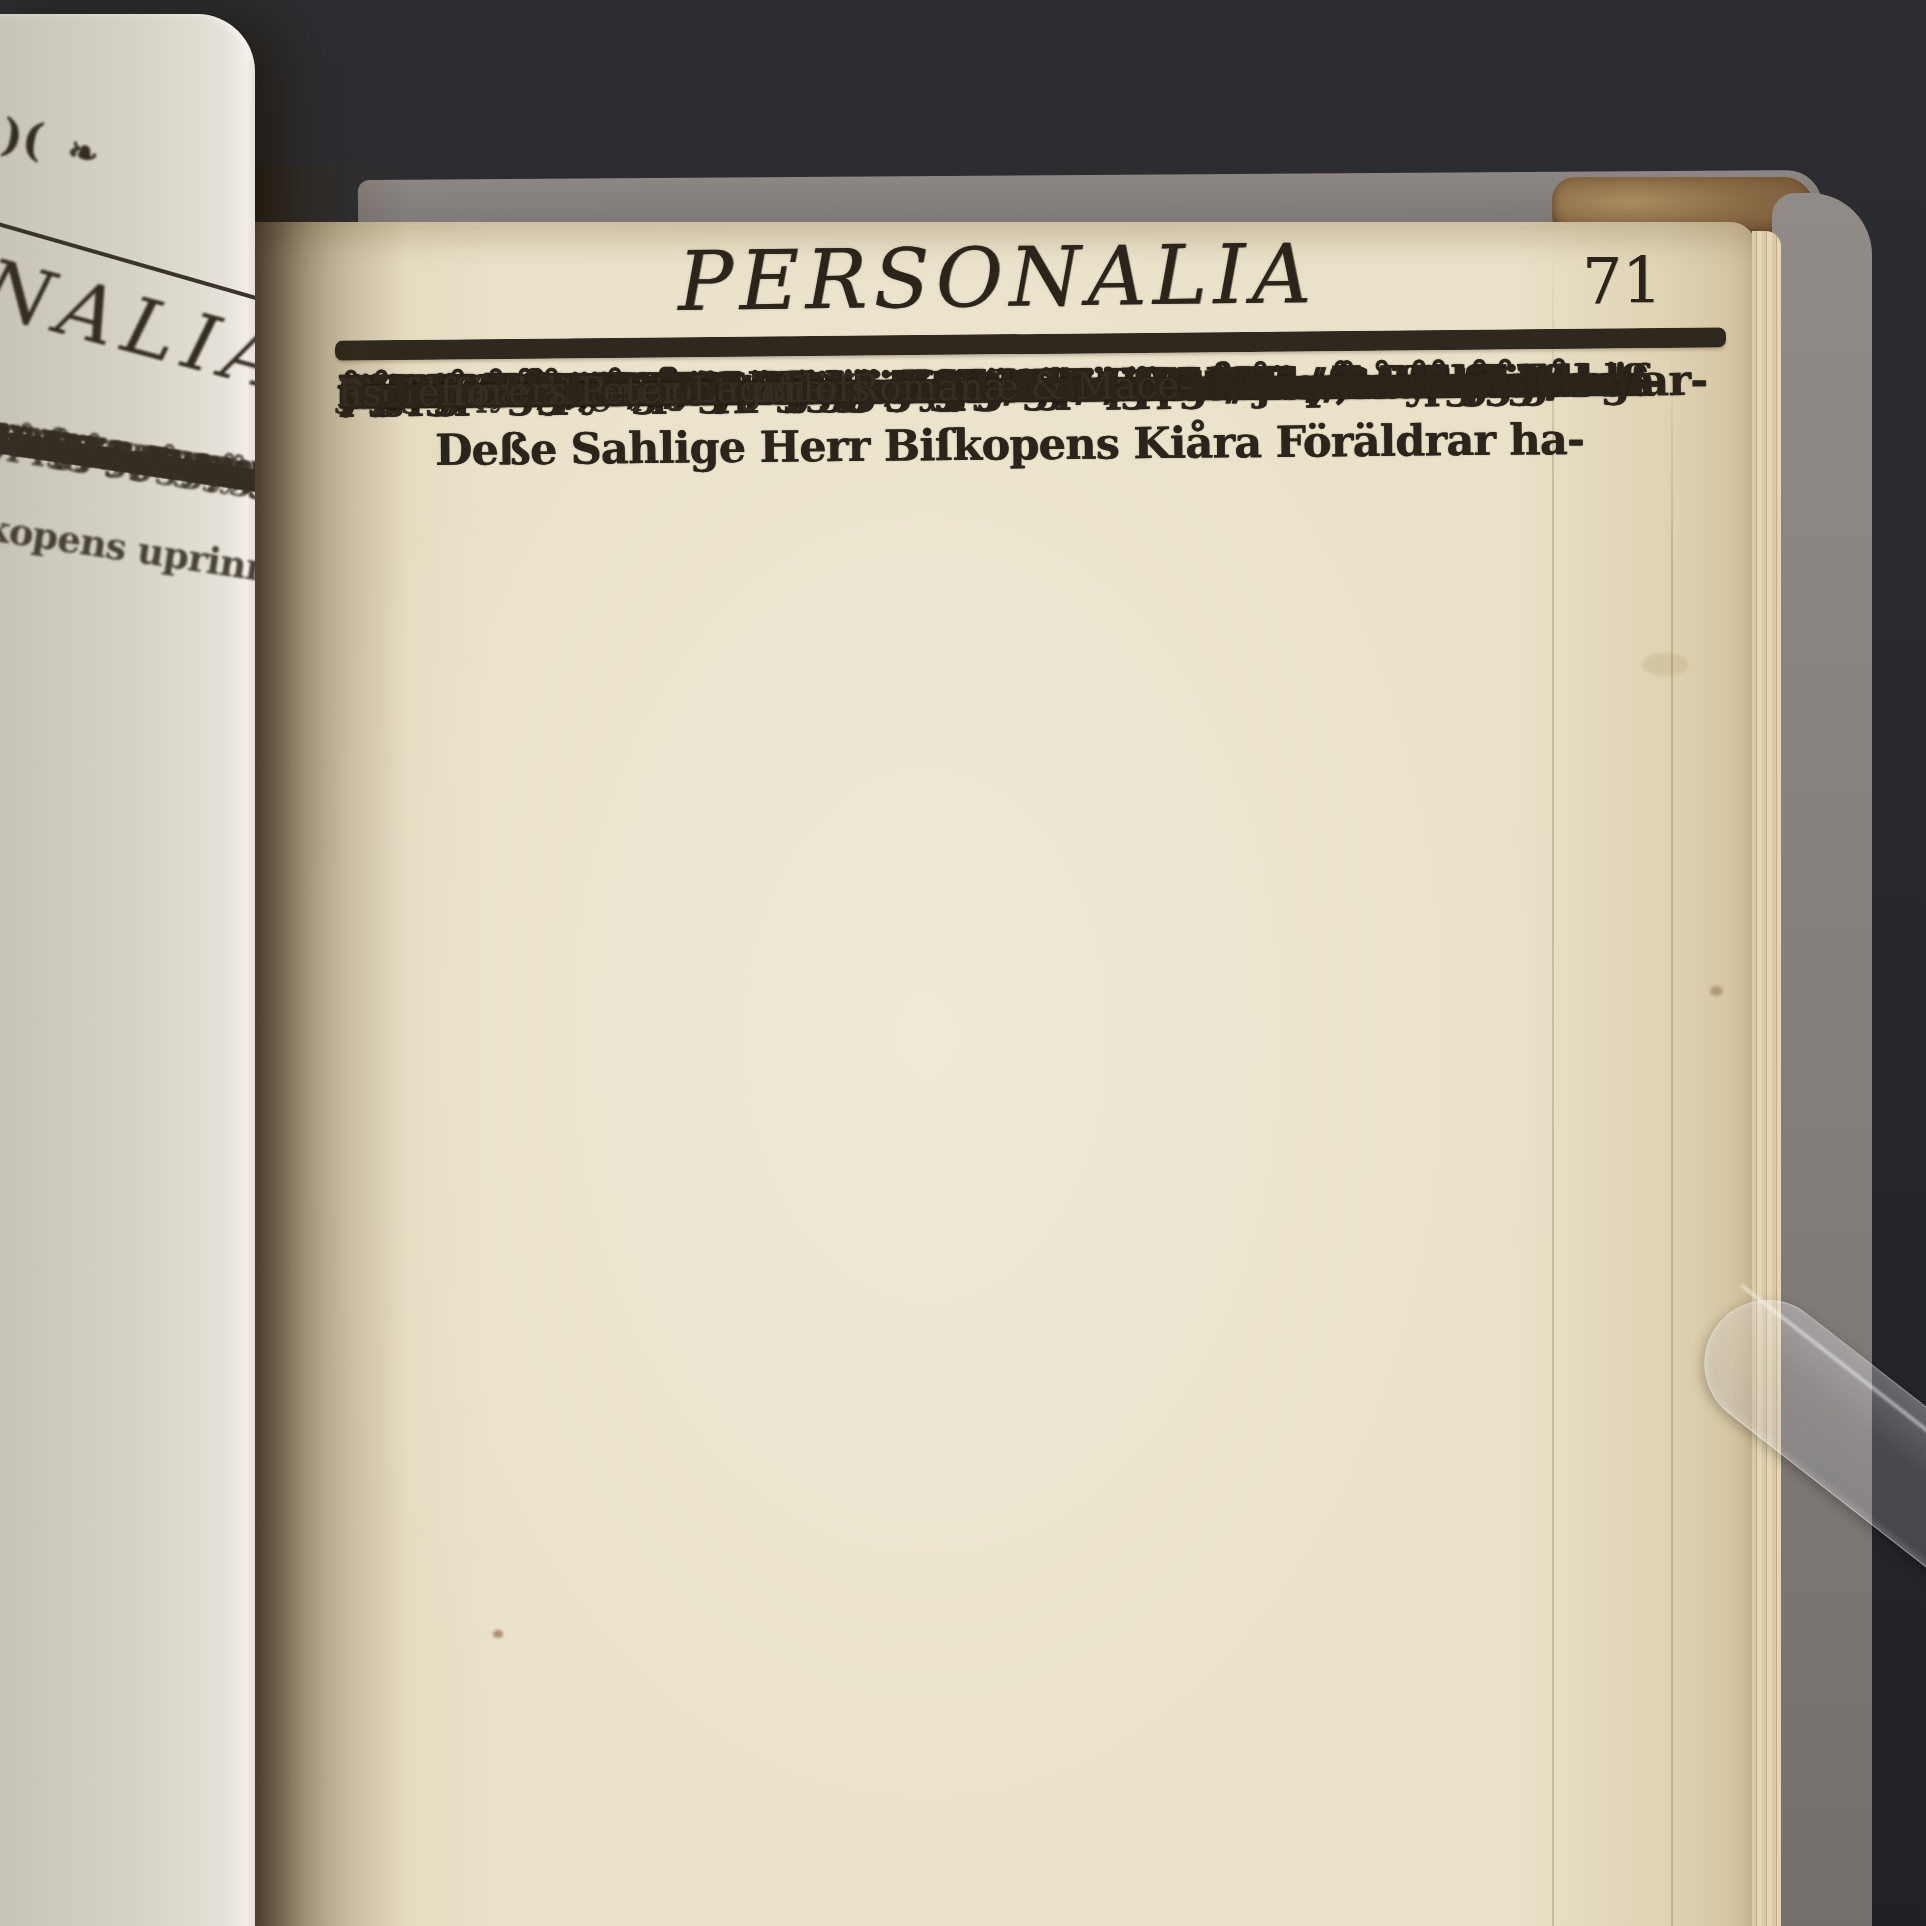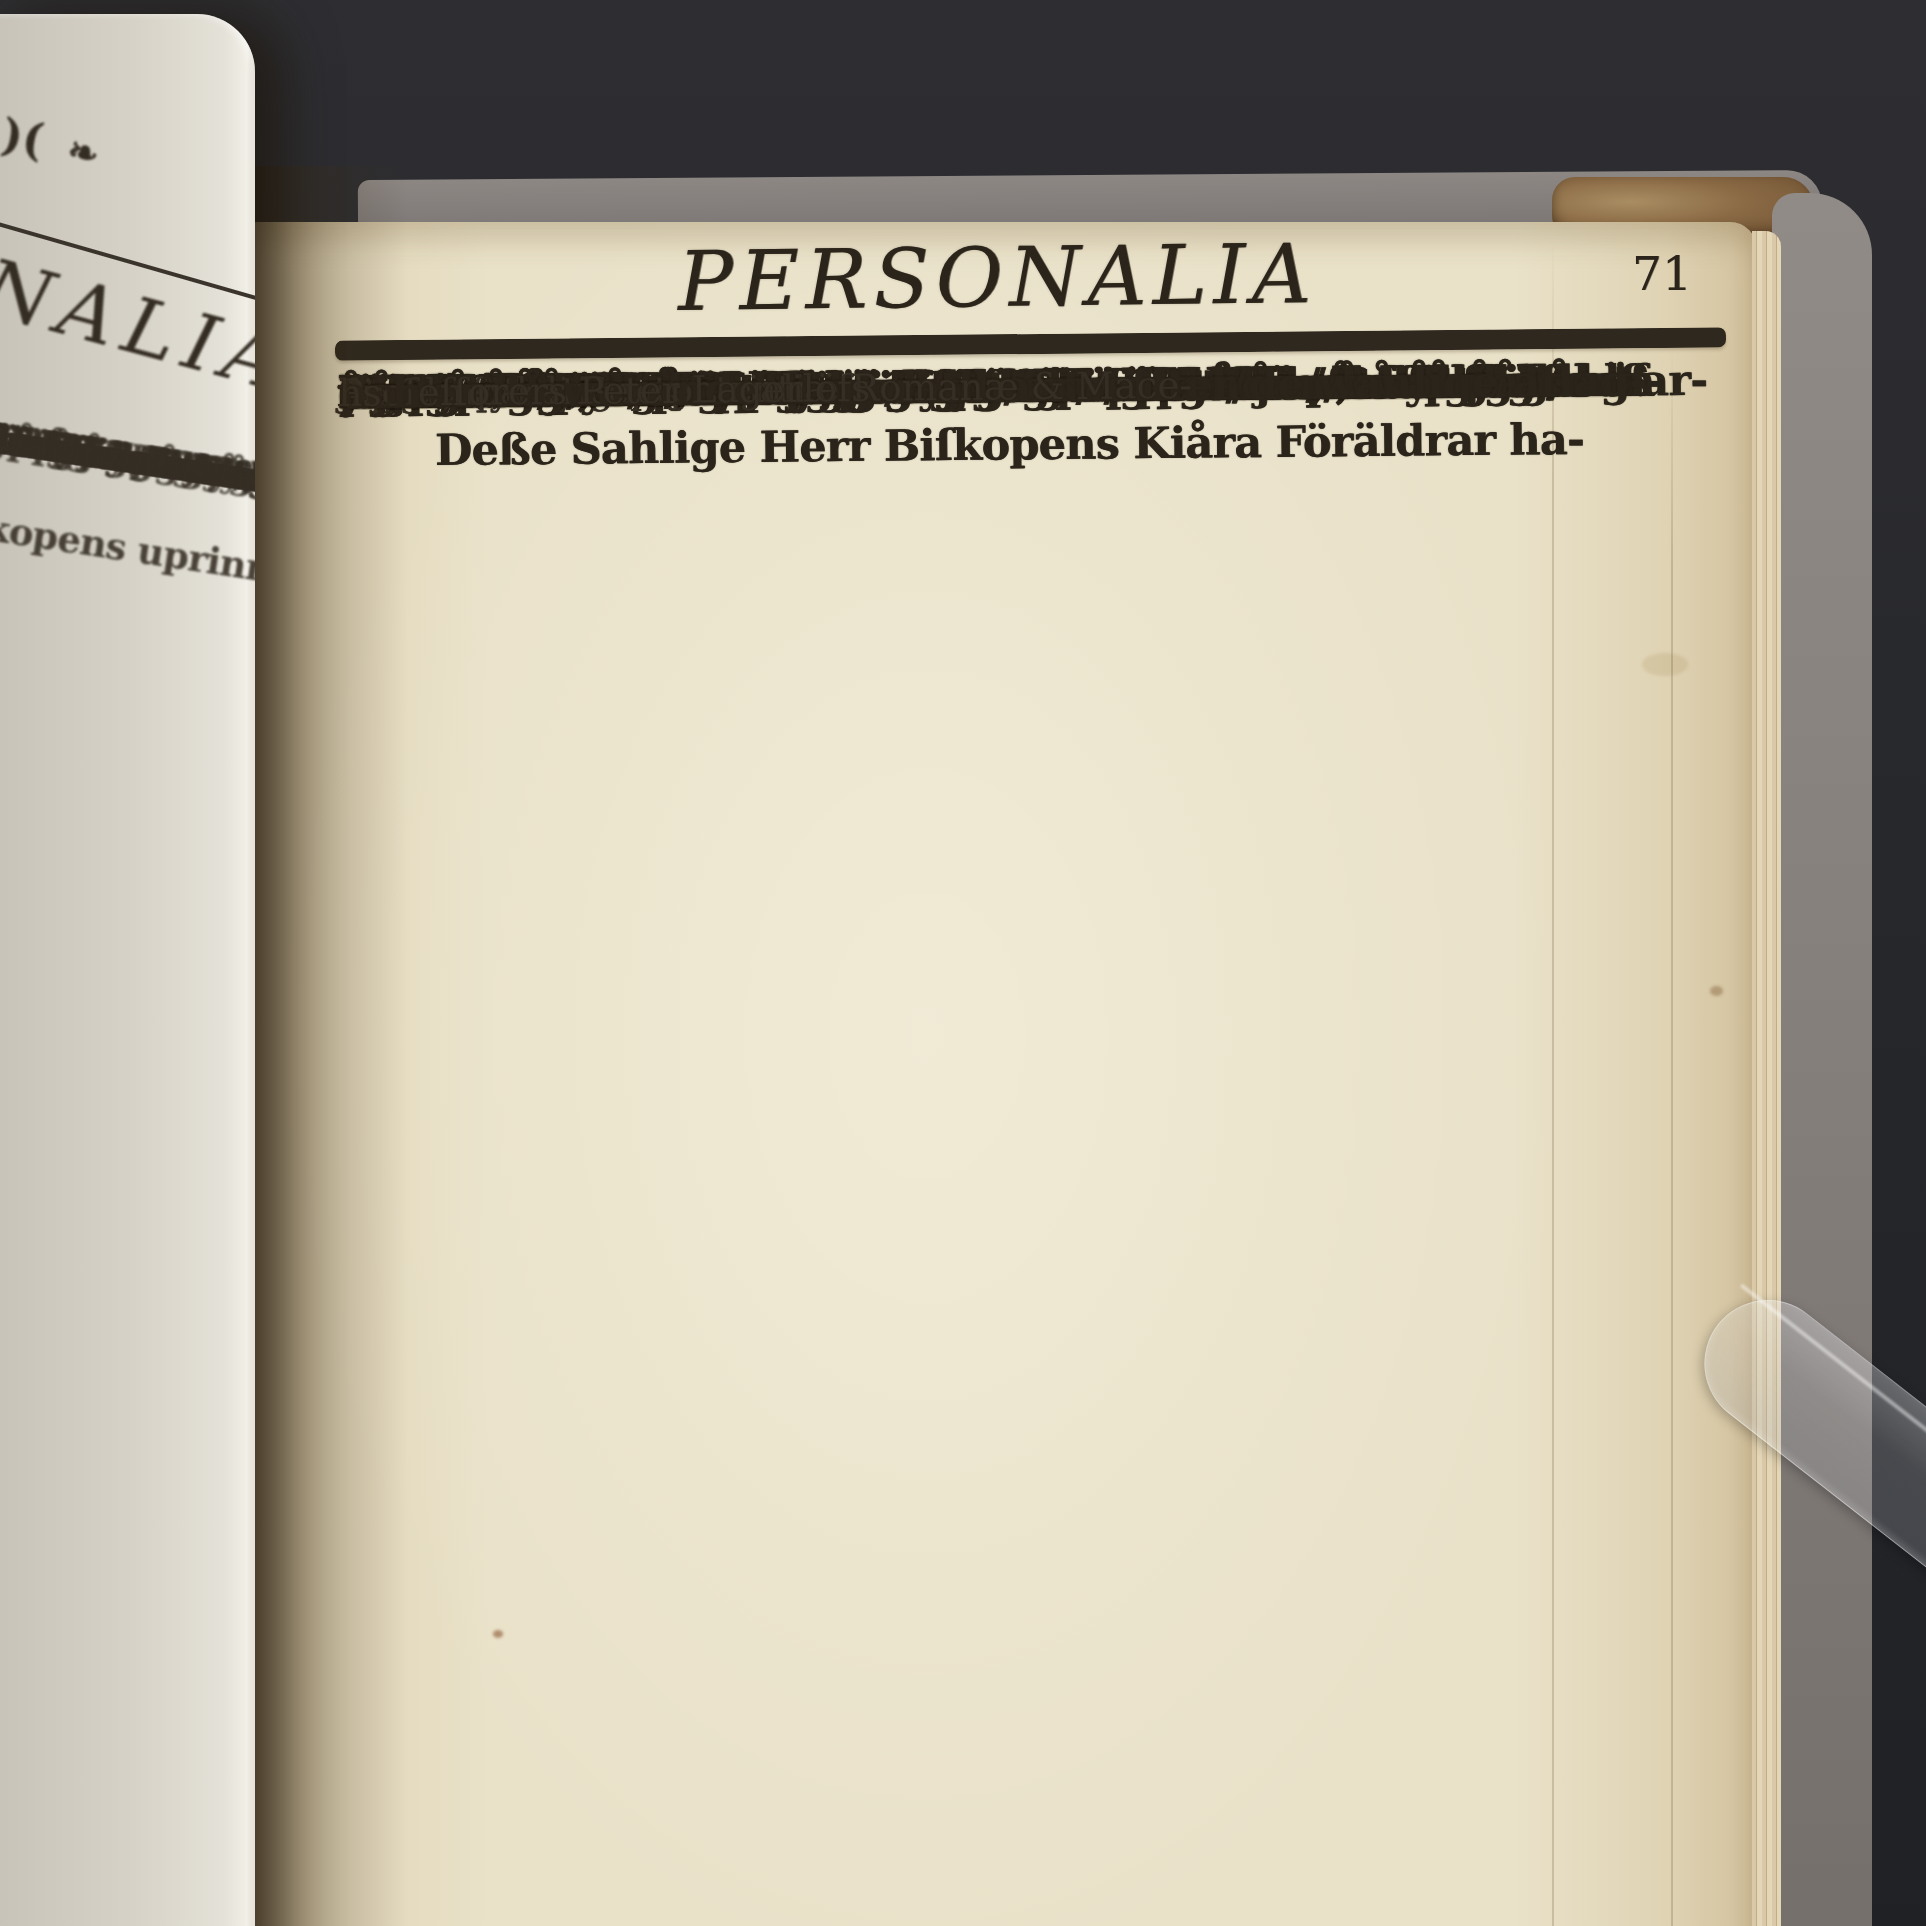--- a/index.html
+++ b/index.html
@@ -31,21 +31,21 @@
   .crease{width:1.5px;background:linear-gradient(180deg,rgba(0,0,0,0),rgba(92,70,40,.22) 12%,rgba(92,70,40,.22) 88%,rgba(0,0,0,0));}
   .crease.c1{left:1552px;top:239px;height:2003px;}
   .crease.c2{left:1671px;top:347px;height:1811px;}
   .gutter-shadow{left:231px;top:166px;width:177px;height:2219px;
       background:linear-gradient(90deg,rgba(45,32,14,.55) 0%,rgba(60,44,20,.30) 35%,rgba(60,44,20,0) 100%);}
 
   
   .hdr-title{left:678px;top:237px;font-style:italic;font-weight:400;font-size:82px;line-height:1;
              letter-spacing:6.2px;color:#2b241b;transform:rotate(-.7deg);
              text-shadow:0.8px 0 0.4px rgba(43,36,27,.55), 0 0 2.3px rgba(43,36,27,.25);}
-  .hdr-num{left:1632px;top:250px;font-size:47px;line-height:1;color:#2b241b;
+  .hdr-num{left:1582px;top:250px;font-size:63px;line-height:1;color:#2b241b;
            text-shadow:0.8px 0 0.4px rgba(43,36,27,.5);}
   .hdr-rule{left:335px;top:334px;width:1391px;height:20px;transform:rotate(-.55deg);border-radius:7.7px;
       background:
         repeating-linear-gradient(90deg, rgba(46,40,30,.95) 0 100px, rgba(46,40,30,.55) 100px 127px, rgba(46,40,30,.9) 127px 216px, rgba(46,40,30,.35) 216px 235px),
         #2e281e;
       box-shadow:0 2.3px 3.1px rgba(70,55,30,.25);}
 
   
   #body-col{left:338px;top:364px;width:1385px;transform:rotate(-.55deg);transform-origin:left top;
             color:#2b241b;}

